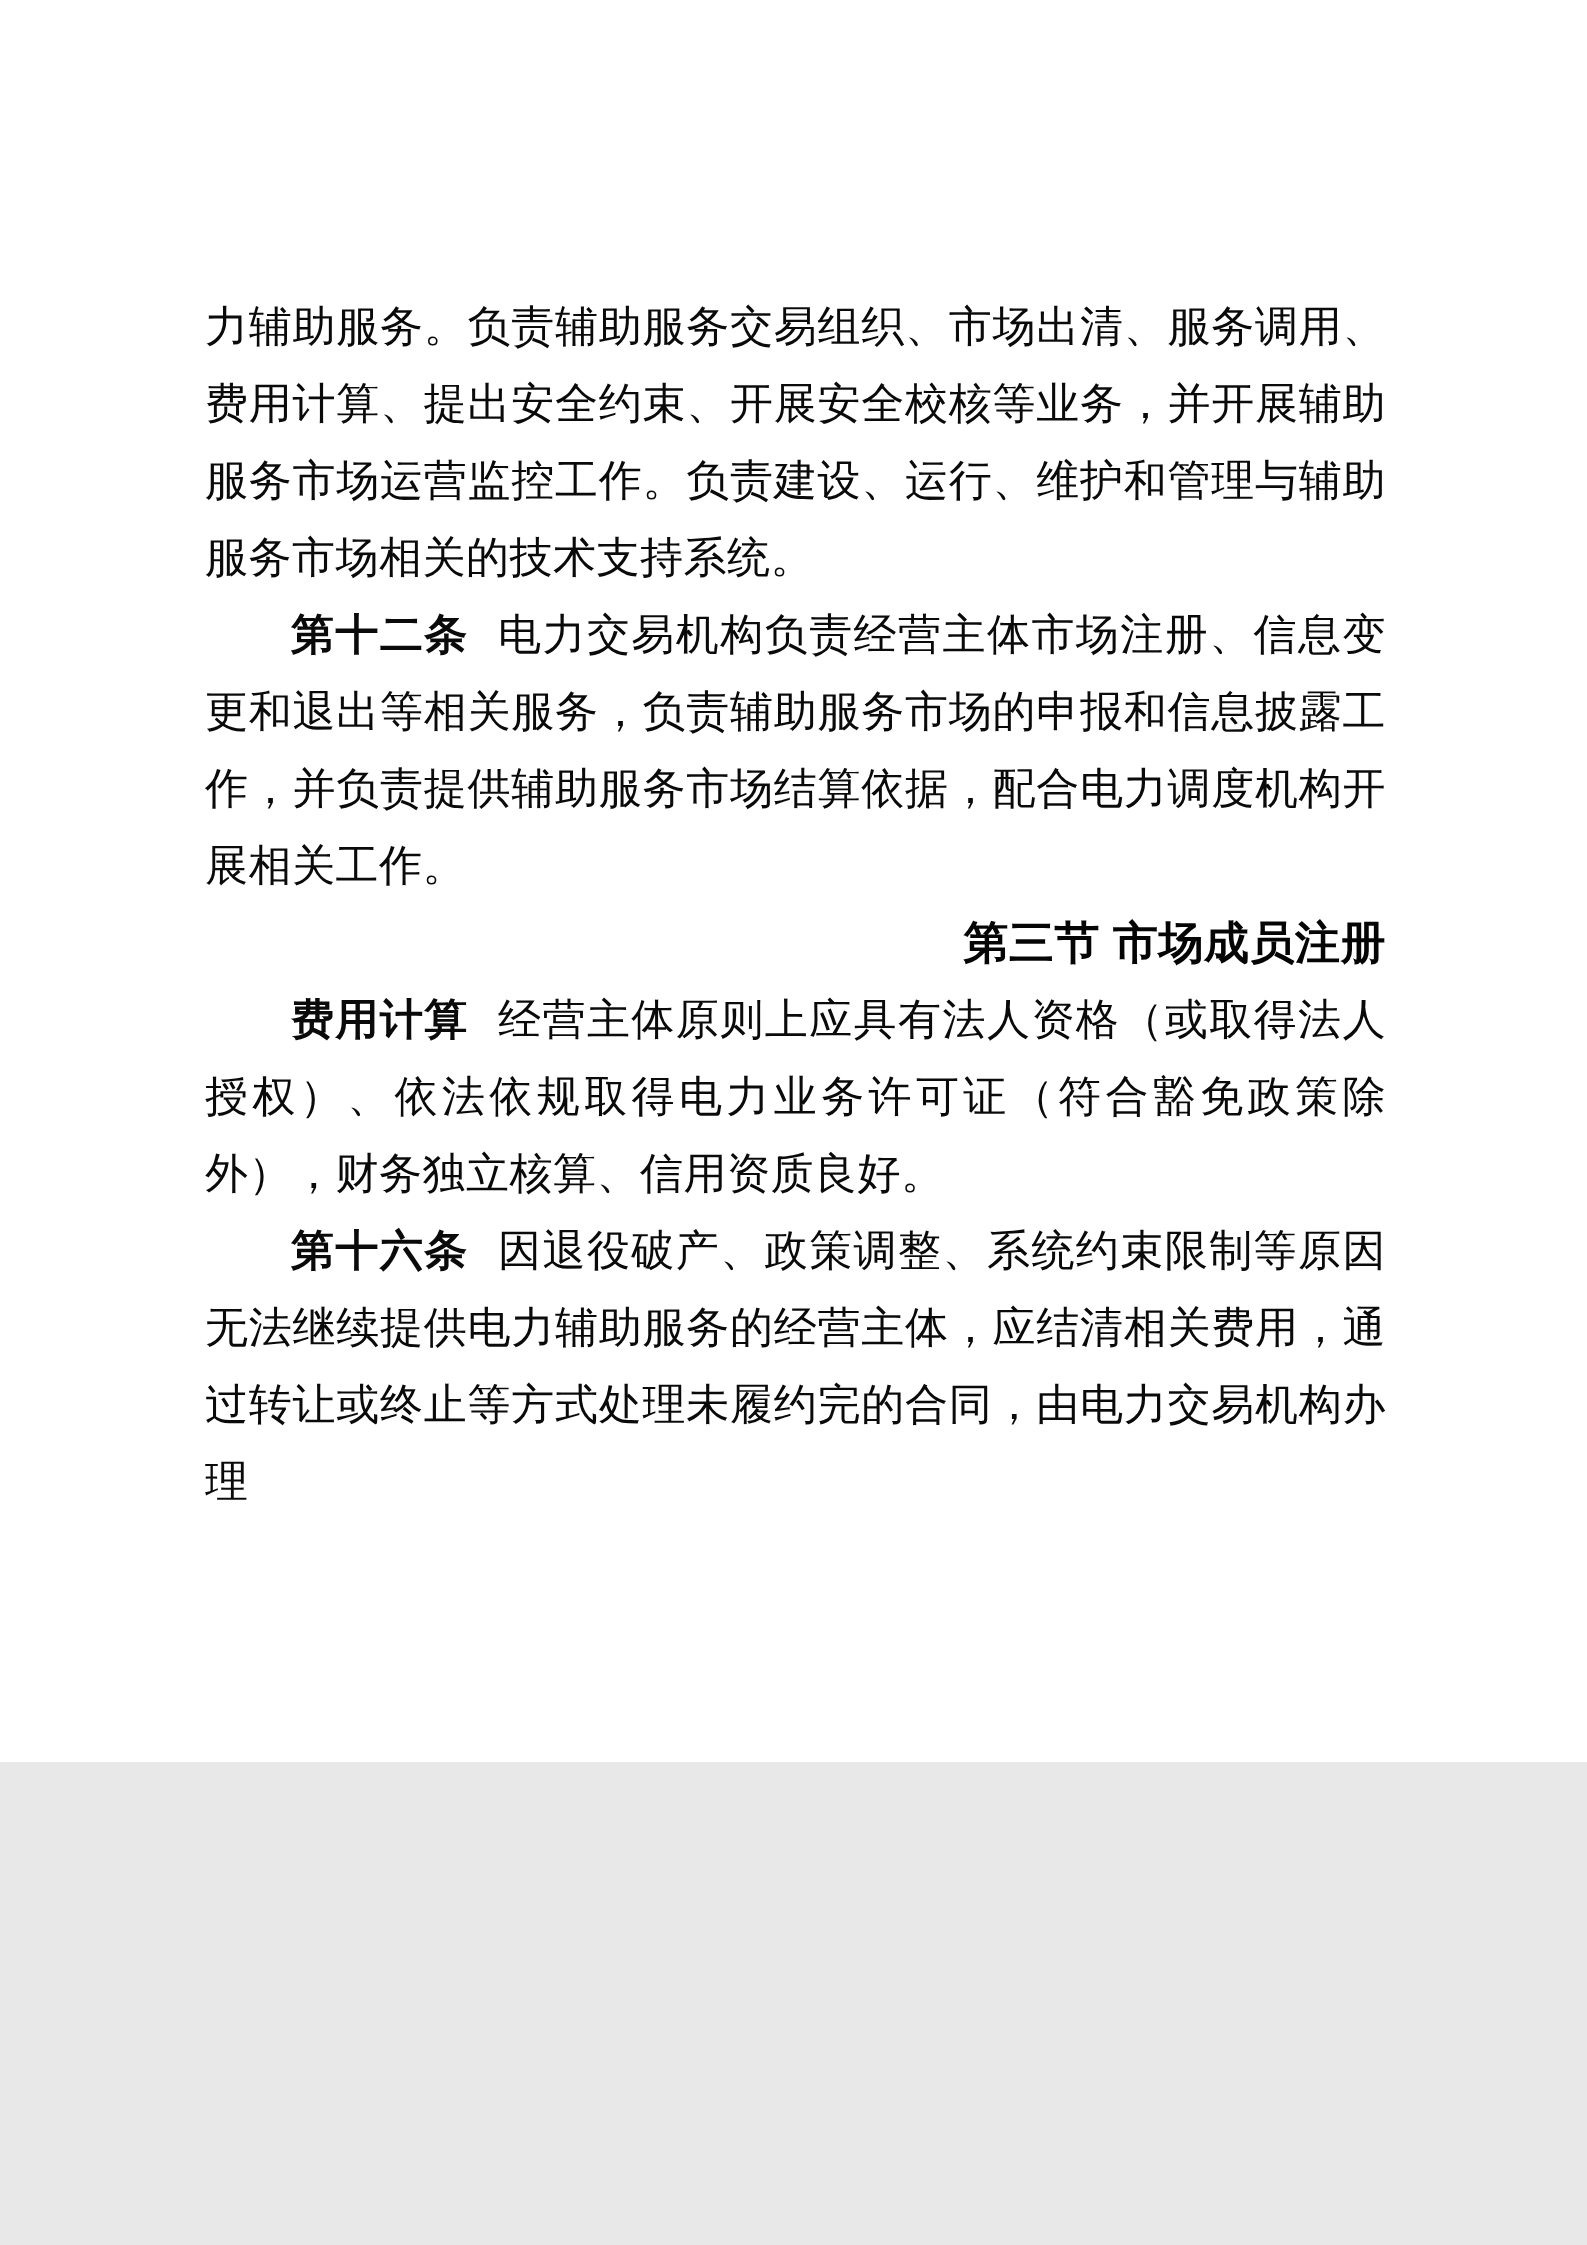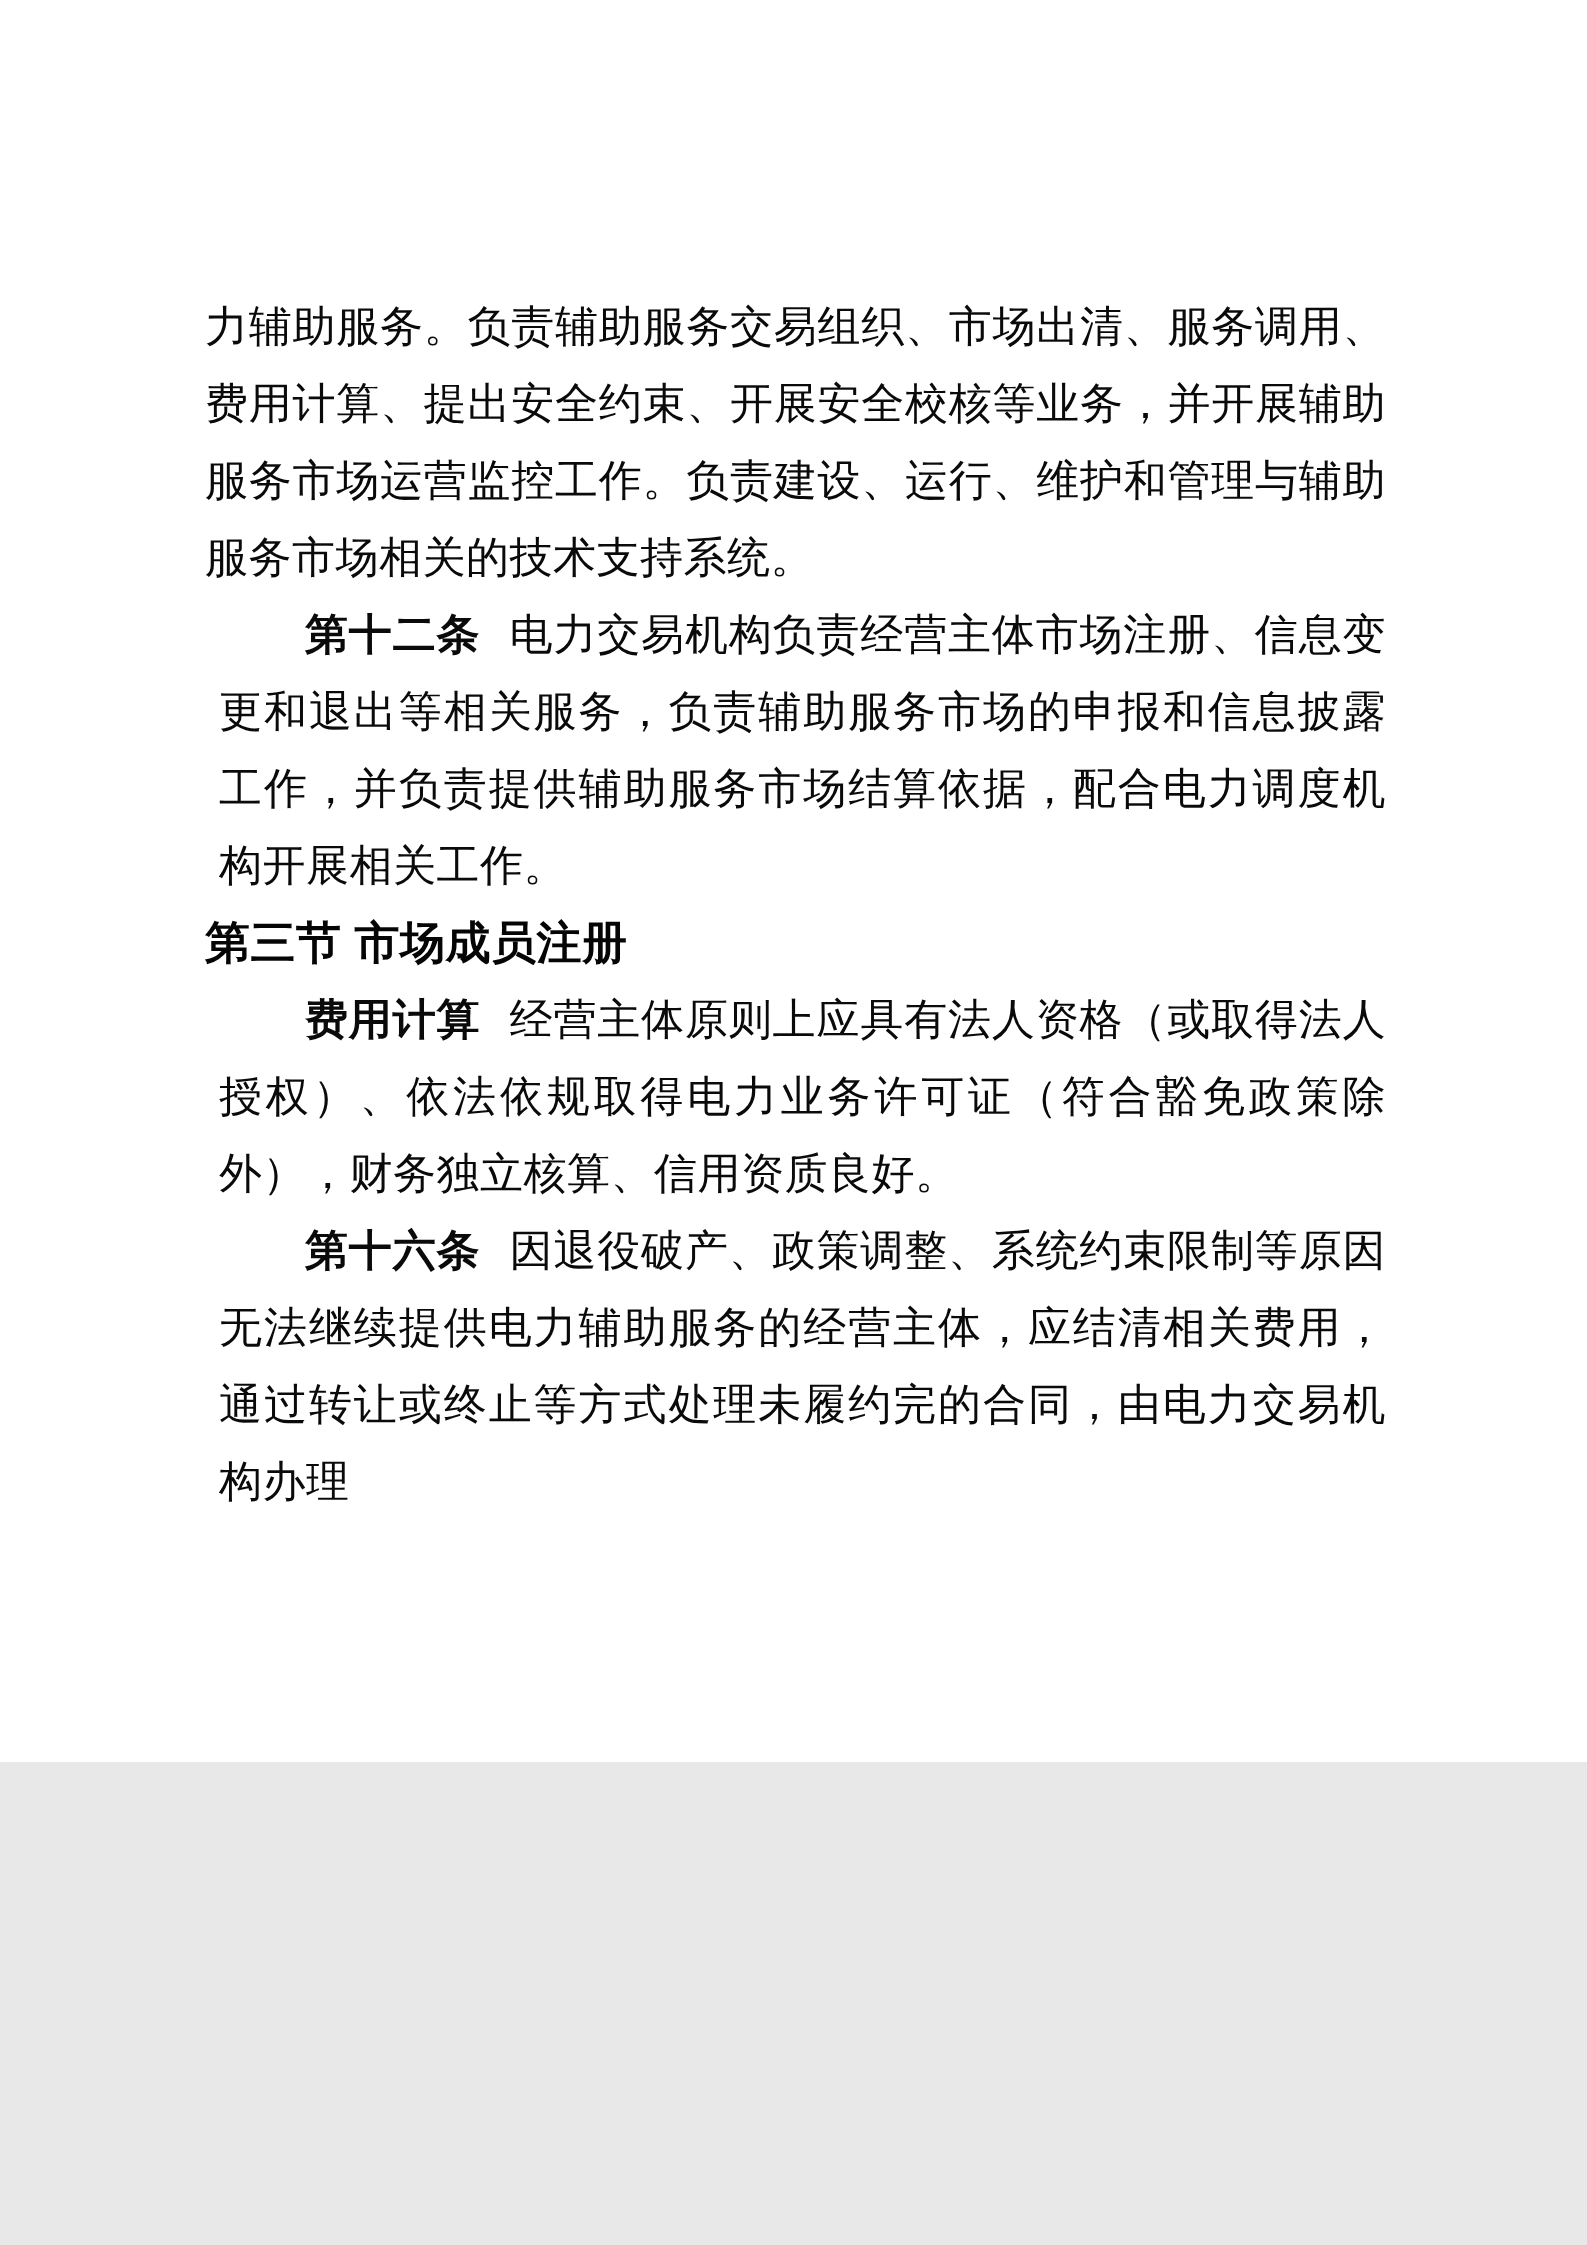--- a/index.html
+++ b/index.html
@@ -27,31 +27,30 @@
     color: #0a0a0a;
     text-align: justify;
     letter-spacing: 0.5px;
   }
   .para {
     margin: 0;
     padding: 0;
   }
   .para.indent {
     text-indent: 86px;
-    margin-left: 14px;
   }
   .article-no {
     font-family: "Liberation Sans", "DejaVu Sans", sans-serif;
     font-weight: 700;
     margin-right: 0.68em;
   }
   .section-heading {
     margin: 0;
     padding: 0;
-    text-align: left;
+    text-align: right;
     text-indent: 0;
     font-family: "Liberation Sans", "DejaVu Sans", sans-serif;
     font-weight: 700;
     font-size: 45px;
     line-height: 77px;
     color: #050505;
   }
   .page-number {
     position: absolute;
     left: 202px;

